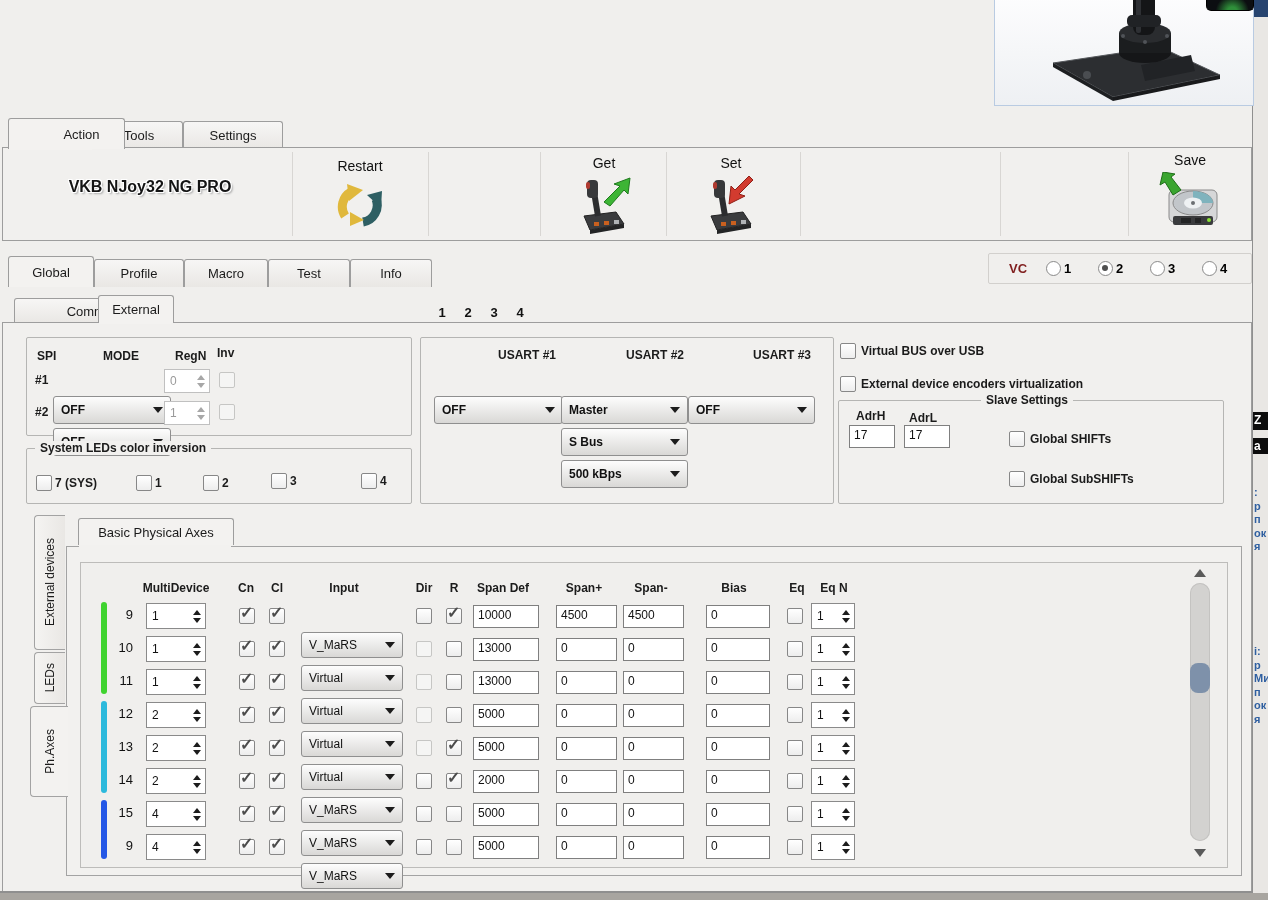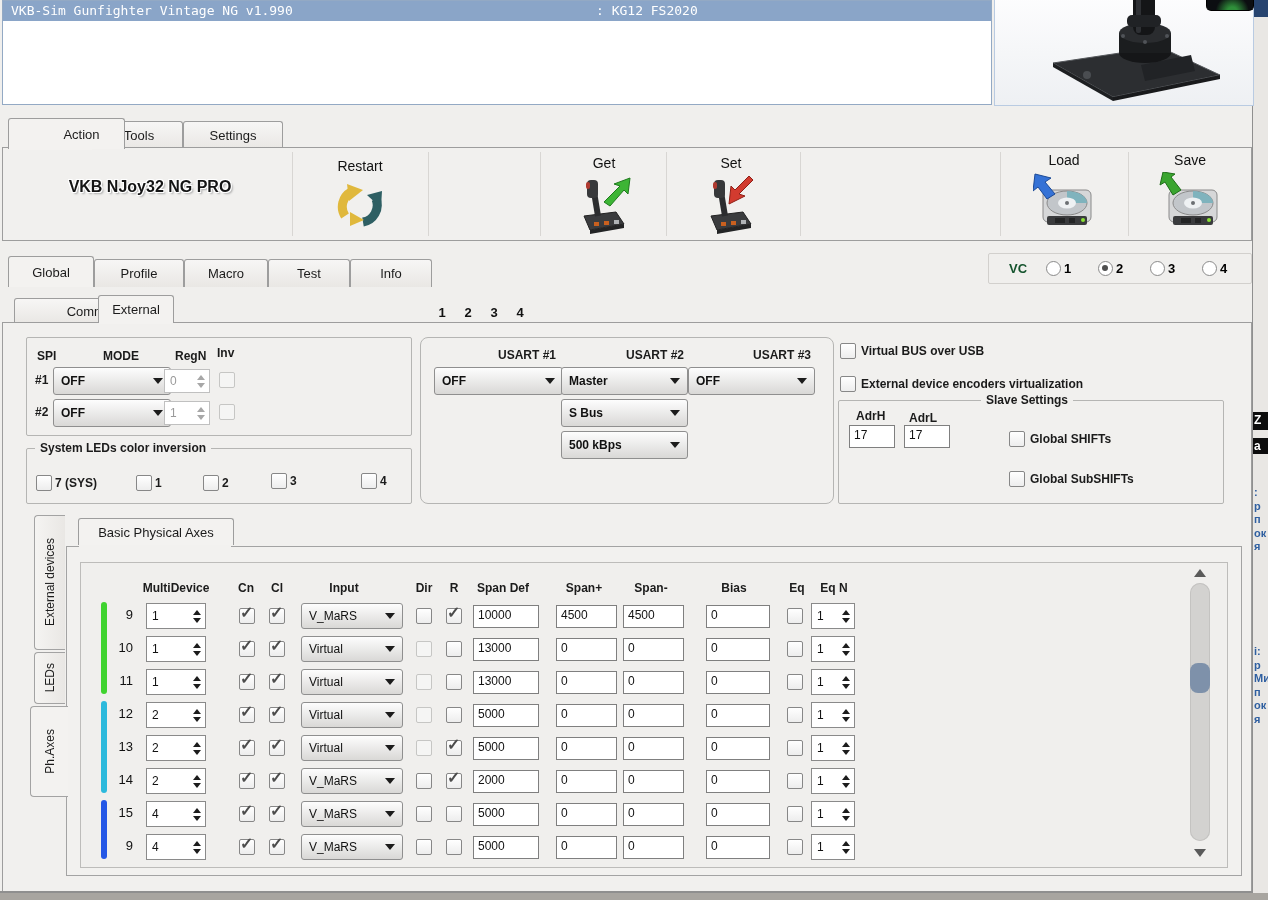--- a/index.html
+++ b/index.html
@@ -25,21 +25,21 @@
   .tab.active{background:#f3f2f0;height:30px;margin-top:-3px;z-index:3;font-weight:normal;}
 
   .panel{position:absolute;background:#f1f0ee;border:1px solid #9d9d9d;}
   .sep{position:absolute;width:1px;background:#d8d6d3;top:152px;height:84px;}
 
   .embossed{font-size:16px;font-weight:bold;color:#141414;
     text-shadow:1px 1px 0 #ffffff,-1px -1px 0 #ffffff,1px -1px 0 #ffffff,-1px 1px 0 #ffffff,2px 2px 2px #aaa;}
 
   
   .dropdown{position:absolute;background:linear-gradient(#fdfdfd,#d9d8d6);border:1px solid #8f8f8f;border-radius:3px;
-    display:flex;align-items:center;justify-content:space-between;padding:0 7px;font-size:12px;font-weight:bold;color:#111;}
+    display:flex;align-items:center;justify-content:space-between;padding:0 7px;font-size:12px;font-weight:bold;color:#111;margin-top:29px;}
   .dd-arr{width:0;height:0;border-left:5px solid transparent;border-right:5px solid transparent;border-top:6px solid #1c1c1c;}
   .dropdown.small{font-weight:normal;}
 
   .cb{position:absolute;width:14px;height:14px;background:linear-gradient(#ffffff,#ededed);border:1px solid #878787;border-radius:2px;}
   .cb.checked::after{content:"✓";position:absolute;left:0px;top:-6px;font-size:16px;font-weight:bold;color:#4d4d4d;}
   .cb.dim{background:#f5f5f4;border-color:#c6c6c4;}
 
   .radio{position:absolute;width:13px;height:13px;border-radius:50%;background:#fff;border:1px solid #8a8a8a;}
   .radio.sel::after{content:"";position:absolute;left:3px;top:3px;width:6px;height:6px;border-radius:50%;background:#4f4f4f;}
 
@@ -111,26 +111,20 @@
       <div class="frag-line">і:</div>
       <div class="frag-line">р</div>
       <div class="frag-line">Ми</div>
       <div class="frag-line">п</div>
       <div class="frag-line">ок</div>
       <div class="frag-line">я</div>
     </div>
 
   <div class="app">
 
-    <div class="abs listbox">
-      <div class="listrow-sel abs">
-        <span class="abs" style="left:8px;">VKB-Sim Gunfighter Vintage NG v1.990</span>
-        <span class="abs" style="left:593px;">: KG12 FS2020</span>
-      </div>
-    </div>
 
     <div class="abs product">
       <svg width="256" height="108" viewBox="0 0 256 108" style="position:absolute;left:0;top:0;">
         <polygon points="58,68 165,52 225,80 118,102" fill="#2c2e31" stroke="#55585c" stroke-width="1"></polygon>
         <polygon points="58,68 118,102 118,106 58,72" fill="#1d1f21"></polygon>
         <polygon points="118,102 225,80 225,84 118,106" fill="#191a1c"></polygon>
         <circle cx="92" cy="80" r="4" fill="#4a4d51"></circle>
         <polygon points="146,70 196,60 200,76 150,86" fill="#212326"></polygon>
         <ellipse cx="150" cy="58" rx="26" ry="10" fill="#151618"></ellipse>
         <rect x="124" y="38" width="52" height="20" fill="#1b1d1f"></rect>
@@ -215,35 +209,20 @@
         <rect x="20" y="46" width="5" height="4" fill="#c9601f"></rect>
           <rect x="30" y="45" width="5" height="4" fill="#c9601f"></rect>
           <rect x="40" y="44" width="5" height="4" fill="#b0b3b6"></rect>
         <path d="M24 40 L20 16" stroke="#2c2d2f" stroke-width="6"></path>
         <rect x="13" y="4" width="11" height="18" rx="4" fill="#37383a"></rect>
         <rect x="12" y="6" width="4" height="7" rx="2" fill="#b03a30"></rect>
         <polygon points="30,26 46,10 40,8 56,2 54,18 50,14 36,30" fill="#3db535" stroke="#1e7a1c" stroke-width="1"></polygon>
       </svg>
     </div>
 
-    <div class="abs" style="left:1002px;top:148px;width:124px;height:88px;cursor:pointer;">
-      <div class="abs" style="left:62px;top:4px;transform:translateX(-50%);font-size:14px;color:#111;">Load</div>
-      <svg width="62" height="60" viewBox="0 0 62 60" style="position:absolute;left:31px;top:24px;">
-        <rect x="10" y="18" width="48" height="32" rx="5" fill="#d6d7d8" stroke="#8a8a8a"></rect>
-        <ellipse cx="34" cy="31" rx="20" ry="12" fill="#c2c6ca" stroke="#8a8a8a"></ellipse>
-        <path d="M34 19 A20 12 0 0 1 54 31 L34 31 Z" fill="#7fb3bd"></path>
-        <ellipse cx="34" cy="31" rx="9" ry="5.5" fill="#eef1f3"></ellipse>
-        <circle cx="34" cy="31" r="2" fill="#6b6f73"></circle>
-        <rect x="14" y="44" width="40" height="9" rx="2" fill="#3a3b3d"></rect>
-        <rect x="22" y="46" width="10" height="5" fill="#232425"></rect>
-          <rect x="36" y="46" width="6" height="5" fill="#232425"></rect>
-        <circle cx="50" cy="48" r="2" fill="#8ae234"></circle>
-        <polygon points="2,2 18,6 12,10 22,22 14,27 5,15 0,19" fill="#3572d6" stroke="#1c4a96" stroke-width="1"></polygon>
-      </svg>
-    </div>
 
     <div class="abs" style="left:1130px;top:148px;width:120px;height:88px;cursor:pointer;">
       <div class="abs" style="left:60px;top:4px;transform:translateX(-50%);font-size:14px;color:#111;">Save</div>
       <svg width="62" height="60" viewBox="0 0 62 60" style="position:absolute;left:29px;top:24px;">
         <rect x="10" y="18" width="48" height="32" rx="5" fill="#d6d7d8" stroke="#8a8a8a"></rect>
         <ellipse cx="34" cy="31" rx="20" ry="12" fill="#c2c6ca" stroke="#8a8a8a"></ellipse>
         <path d="M34 19 A20 12 0 0 1 54 31 L34 31 Z" fill="#7fb3bd"></path>
         <ellipse cx="34" cy="31" rx="9" ry="5.5" fill="#eef1f3"></ellipse>
         <circle cx="34" cy="31" r="2" fill="#6b6f73"></circle>
         <rect x="14" y="44" width="40" height="9" rx="2" fill="#3a3b3d"></rect>
@@ -264,21 +243,21 @@
       <span>Macro</span>
     </div>
     <div class="tab" style="left:268px;top:259px;width:80px;">
       <span>Test</span>
     </div>
     <div class="tab" style="left:350px;top:259px;width:80px;align-items:center;">
       <span>Info</span>
     </div>
 
     <div class="abs" style="left:988px;top:253px;width:262px;height:29px;border:1px solid #d2d0cd;border-radius:2px;">
-      <span class="abs" style="left:20px;top:7px;font-size:13px;font-weight:bold;color:#14532d;">VC</span>
+      <span class="abs" style="left:20px;top:7px;font-size:13px;font-weight:bold;color:#7f1d1d;">VC</span>
       <span class="radio" style="left:57px;top:7px;"></span>
       <span class="abs" style="left:75px;top:7px;font-size:13px;font-weight:bold;">1</span>
       <span class="radio sel" style="left:109px;top:7px;"></span>
       <span class="abs" style="left:127px;top:7px;font-size:13px;font-weight:bold;">2</span>
       <span class="radio" style="left:161px;top:7px;"></span>
       <span class="abs" style="left:179px;top:7px;font-size:13px;font-weight:bold;">3</span>
       <span class="radio" style="left:213px;top:7px;"></span>
       <span class="abs" style="left:231px;top:7px;font-size:13px;font-weight:bold;">4</span>
     </div>
 
@@ -332,21 +311,21 @@
       <span class="cb" style="left:109px;top:26px;"></span>
       <span class="abs lbl" style="left:128px;top:27px;">1</span>
       <span class="cb" style="left:176px;top:26px;"></span>
       <span class="abs lbl" style="left:195px;top:27px;">2</span>
       <span class="cb" style="left:244px;top:24px;"></span>
       <span class="abs lbl" style="left:263px;top:25px;">3</span>
       <span class="cb" style="left:334px;top:24px;"></span>
       <span class="abs lbl" style="left:353px;top:25px;">4</span>
     </div>
 
-    <div class="groupbox" style="left:420px;top:337px;width:412px;height:165px;border-radius:8px;">
+    <div class="groupbox" style="left:420px;top:337px;width:412px;height:165px;">
       <span class="abs lbl" style="left:77px;top:10px;">USART #1</span>
       <span class="abs lbl" style="left:205px;top:10px;">USART #2</span>
       <span class="abs lbl" style="left:332px;top:10px;">USART #3</span>
       <div class="dropdown" style="left:13px;top:29px;width:113px;height:26px;">
         <span>OFF</span>
           <span class="dd-arr"></span>
       </div>
       <div class="dropdown" style="left:140px;top:29px;width:111px;height:26px;">
         <span>Master</span>
           <span class="dd-arr"></span>

